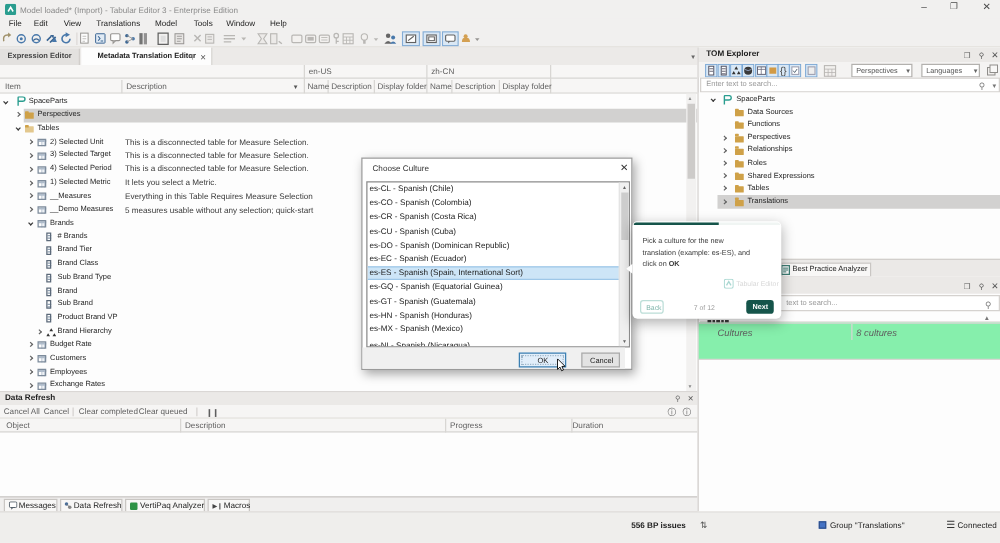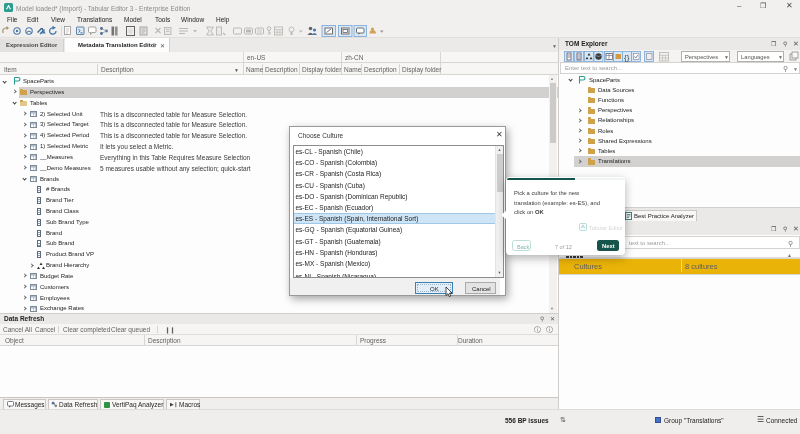--- a/index.html
+++ b/index.html
@@ -401,21 +401,21 @@
     <span class="abs" style="left:227px;top:3px;color:#777;font-size:7px;">⚲</span>
   </div>
   <div class="abs" style="left:1px;top:212px;width:240px;height:8px;background:#fdfdfd;border-bottom:1px solid #e0deda;">
     <span class="abs" style="left:6px;top:6px;width:2.5px;height:2.5px;background:#3a3a3a;"></span>
       <span class="abs" style="left:9.5px;top:6px;width:2.5px;height:2.5px;background:#3a3a3a;"></span>
       <span class="abs" style="left:13px;top:6px;width:2.5px;height:2.5px;background:#3a3a3a;"></span>
       <span class="abs" style="left:16.5px;top:6px;width:2.5px;height:2.5px;background:#3a3a3a;"></span>
       <span class="abs" style="left:20px;top:6px;width:2.5px;height:2.5px;background:#3a3a3a;"></span>
     <span class="abs" style="left:227px;top:2px;color:#777;font-size:5px;">▲</span>
   </div>
-  <div class="abs" style="left:0;top:220px;width:242px;height:17px;background:#eab308;border-bottom:1px solid #d8d6d3;border-top:1px solid #d8d6d3;">
+  <div class="abs" style="left:0;top:220px;width:242px;height:30px;background:#86efac;border-bottom:1px solid #d8d6d3;border-top:1px solid #d8d6d3;font-style:italic;">
     <span class="abs gray" style="left:15px;top:2.5px;font-size:7.5px;">Cultures</span>
     <span class="abs gray" style="left:126px;top:2.5px;font-size:7.5px;">8 cultures</span>
     <div class="abs" style="left:122px;top:0;width:1px;height:13px;background:#d8d6d3;"></div>
   </div>
 </div>
 
 <div class="abs" style="left:289px;top:126px;width:217px;height:170px;background:#fff;border:1px solid #9a9a9a;box-shadow:2px 3px 8px rgba(0,0,0,0.35);z-index:50;">
   <span class="abs" style="left:8px;top:5px;color:#333;">Choose Culture</span>
   <span class="abs" style="left:206px;top:3px;color:#333;font-size:8px;">✕</span>
 

